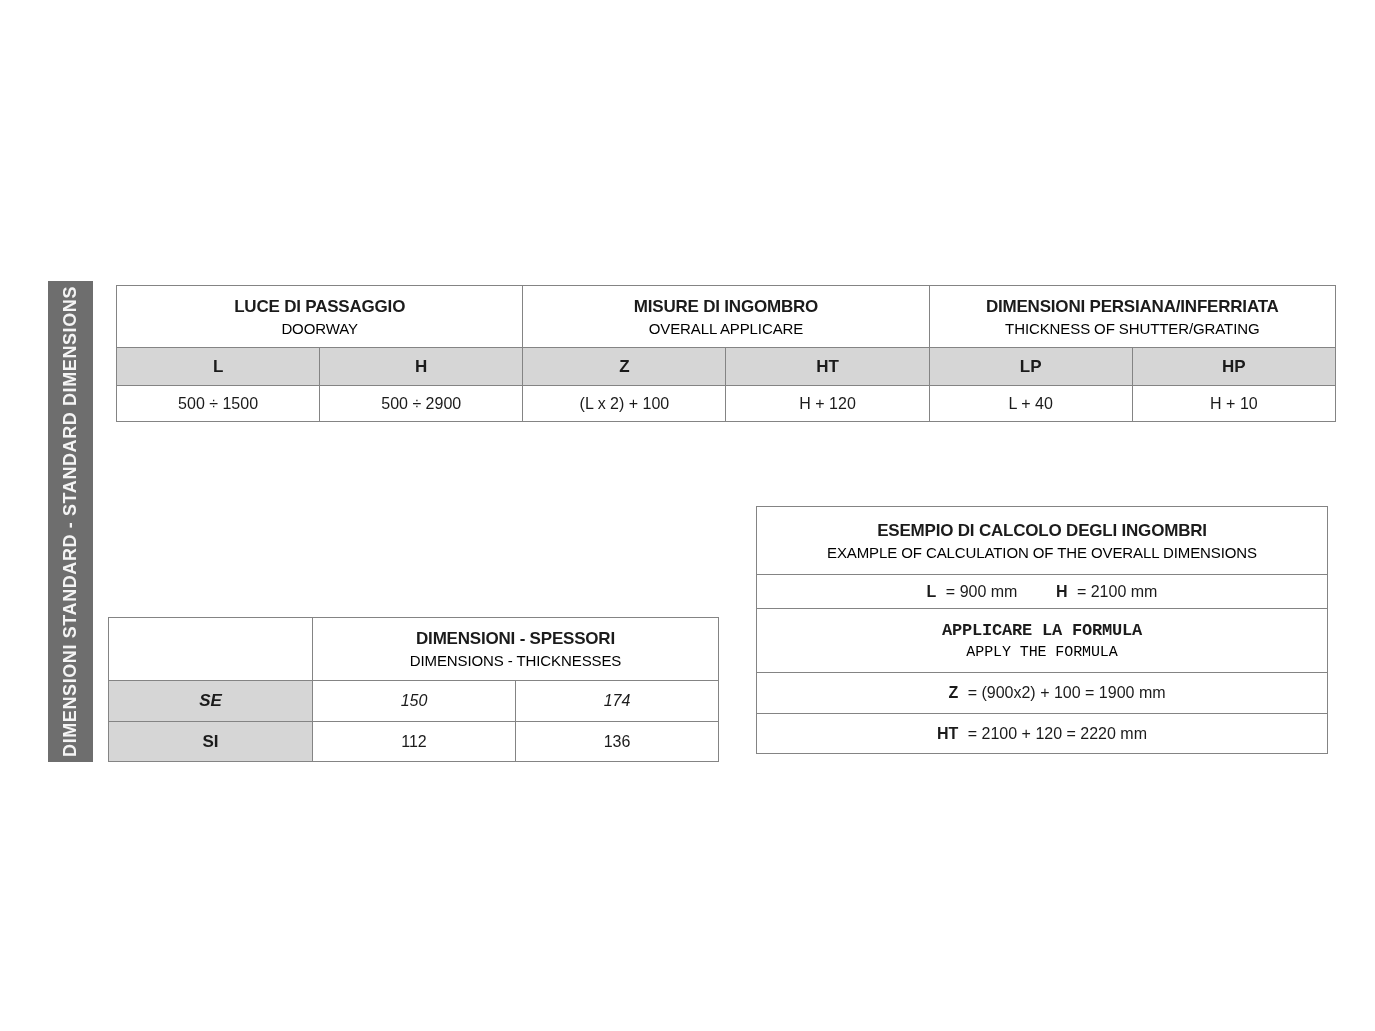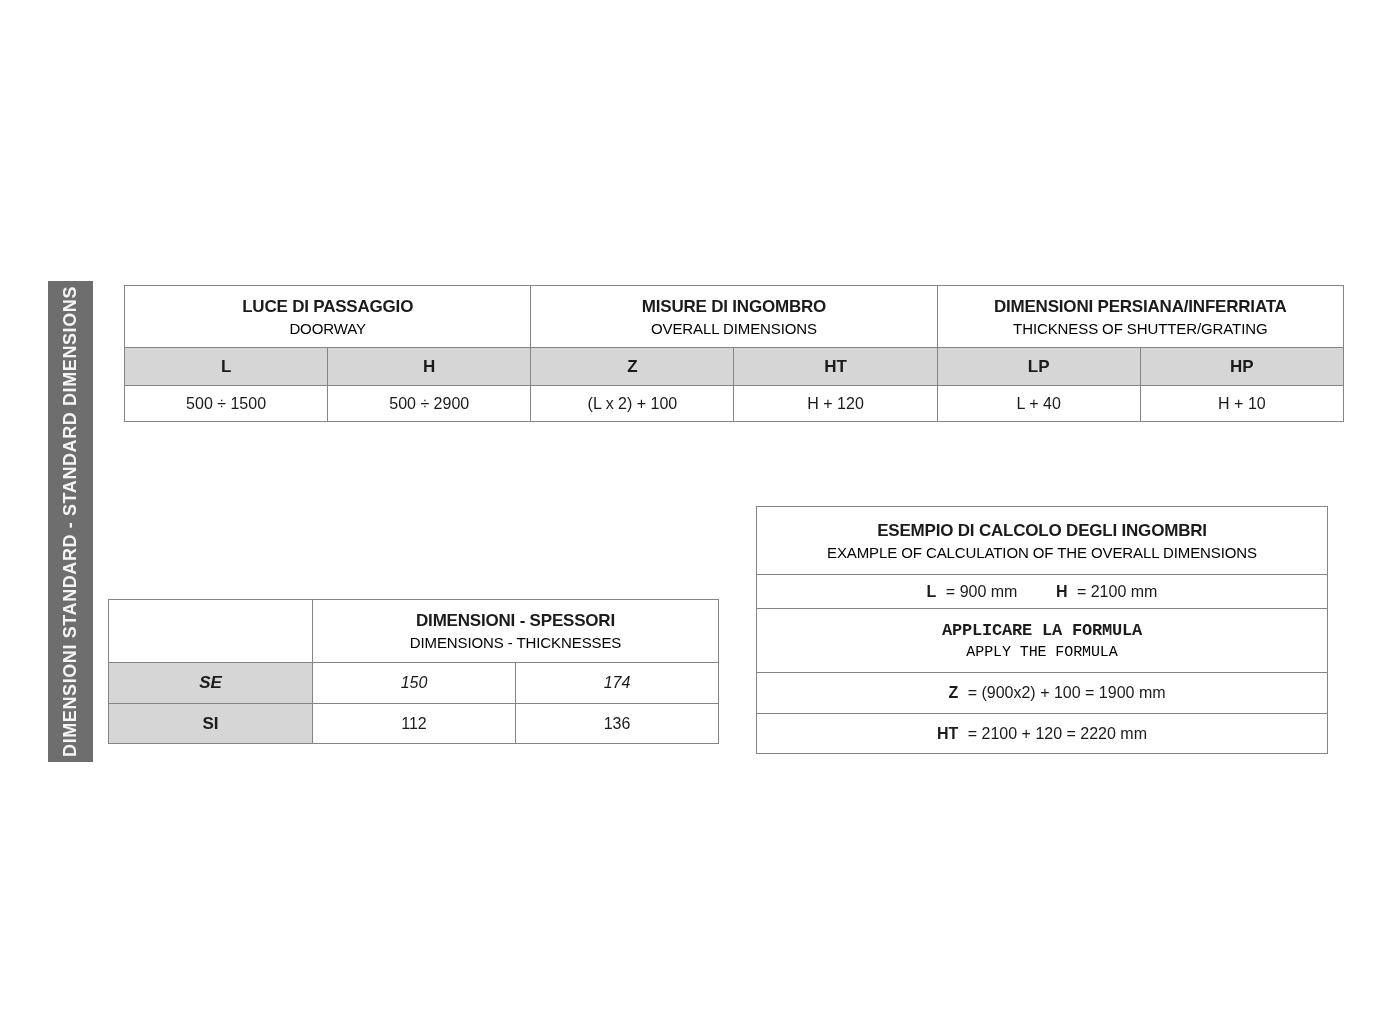--- a/index.html
+++ b/index.html
@@ -46,27 +46,27 @@
   .group-cell .it { font-weight: bold; font-size: 17px; letter-spacing: -0.2px; line-height: 21px; }
   .group-cell .en { font-size: 15px; color: #000000; letter-spacing: -0.1px; line-height: 19px; margin-top: 2px; }
   .col-head { background: #d6d6d6; font-weight: bold; font-size: 17px; }
   .val { font-size: 16px; }
   td.blank { border: none; background: transparent; }
   .b { font-weight: bold; font-size: 16px; }
   .ftxt { font-size: 16px; margin-left: 5px; }
   .gap-left { margin-left: 34px; }
 
   
-  #top-table { left: 124px; top: 285px; width: 1220px; }
+  #top-table { left: 116px; top: 285px; width: 1220px; }
   #top-table tr.r1 td { height: 61px; }
   #top-table tr.r2 td { height: 37px; }
   #top-table tr.r3 td { height: 35px; }
 
   
-  #thickness-table { left: 108px; top: 599px; width: 610px; }
+  #thickness-table { left: 108px; top: 617px; width: 610px; }
   #thickness-table tr.r1 td { height: 62px; }
   #thickness-table tr.r2 td { height: 40px; font-style: italic; }
   #thickness-table tr.r3 td { height: 39px; }
 
   
   #example-table { left: 756px; top: 506px; width: 572px; }
   #example-table tr.r1 td { height: 67px; }
   #example-table tr.r2 td { height: 33px; }
   #example-table tr.r3 td { height: 63px; font-family: Liberation Mono, monospace; }
   #example-table tr.r4 td { height: 40px; padding-left: 30px; }
@@ -91,21 +91,21 @@
         <col>
       </colgroup>
     <tbody>
         <tr class="r1">
       <td colspan="2" class="group-cell">
         <div class="it">LUCE DI PASSAGGIO</div>
         <div class="en">DOORWAY</div>
       </td>
       <td colspan="2" class="group-cell">
         <div class="it">MISURE DI INGOMBRO</div>
-        <div class="en">OVERALL DIMENSIONS</div>
+        <div class="en">OVERALL APPLICARE</div>
       </td>
       <td colspan="2" class="group-cell">
         <div class="it">DIMENSIONI PERSIANA/INFERRIATA</div>
         <div class="en">THICKNESS OF SHUTTER/GRATING</div>
       </td>
     </tr>
     <tr class="r2">
       <td class="col-head">L</td>
       <td class="col-head">H</td>
       <td class="col-head">Z</td>

